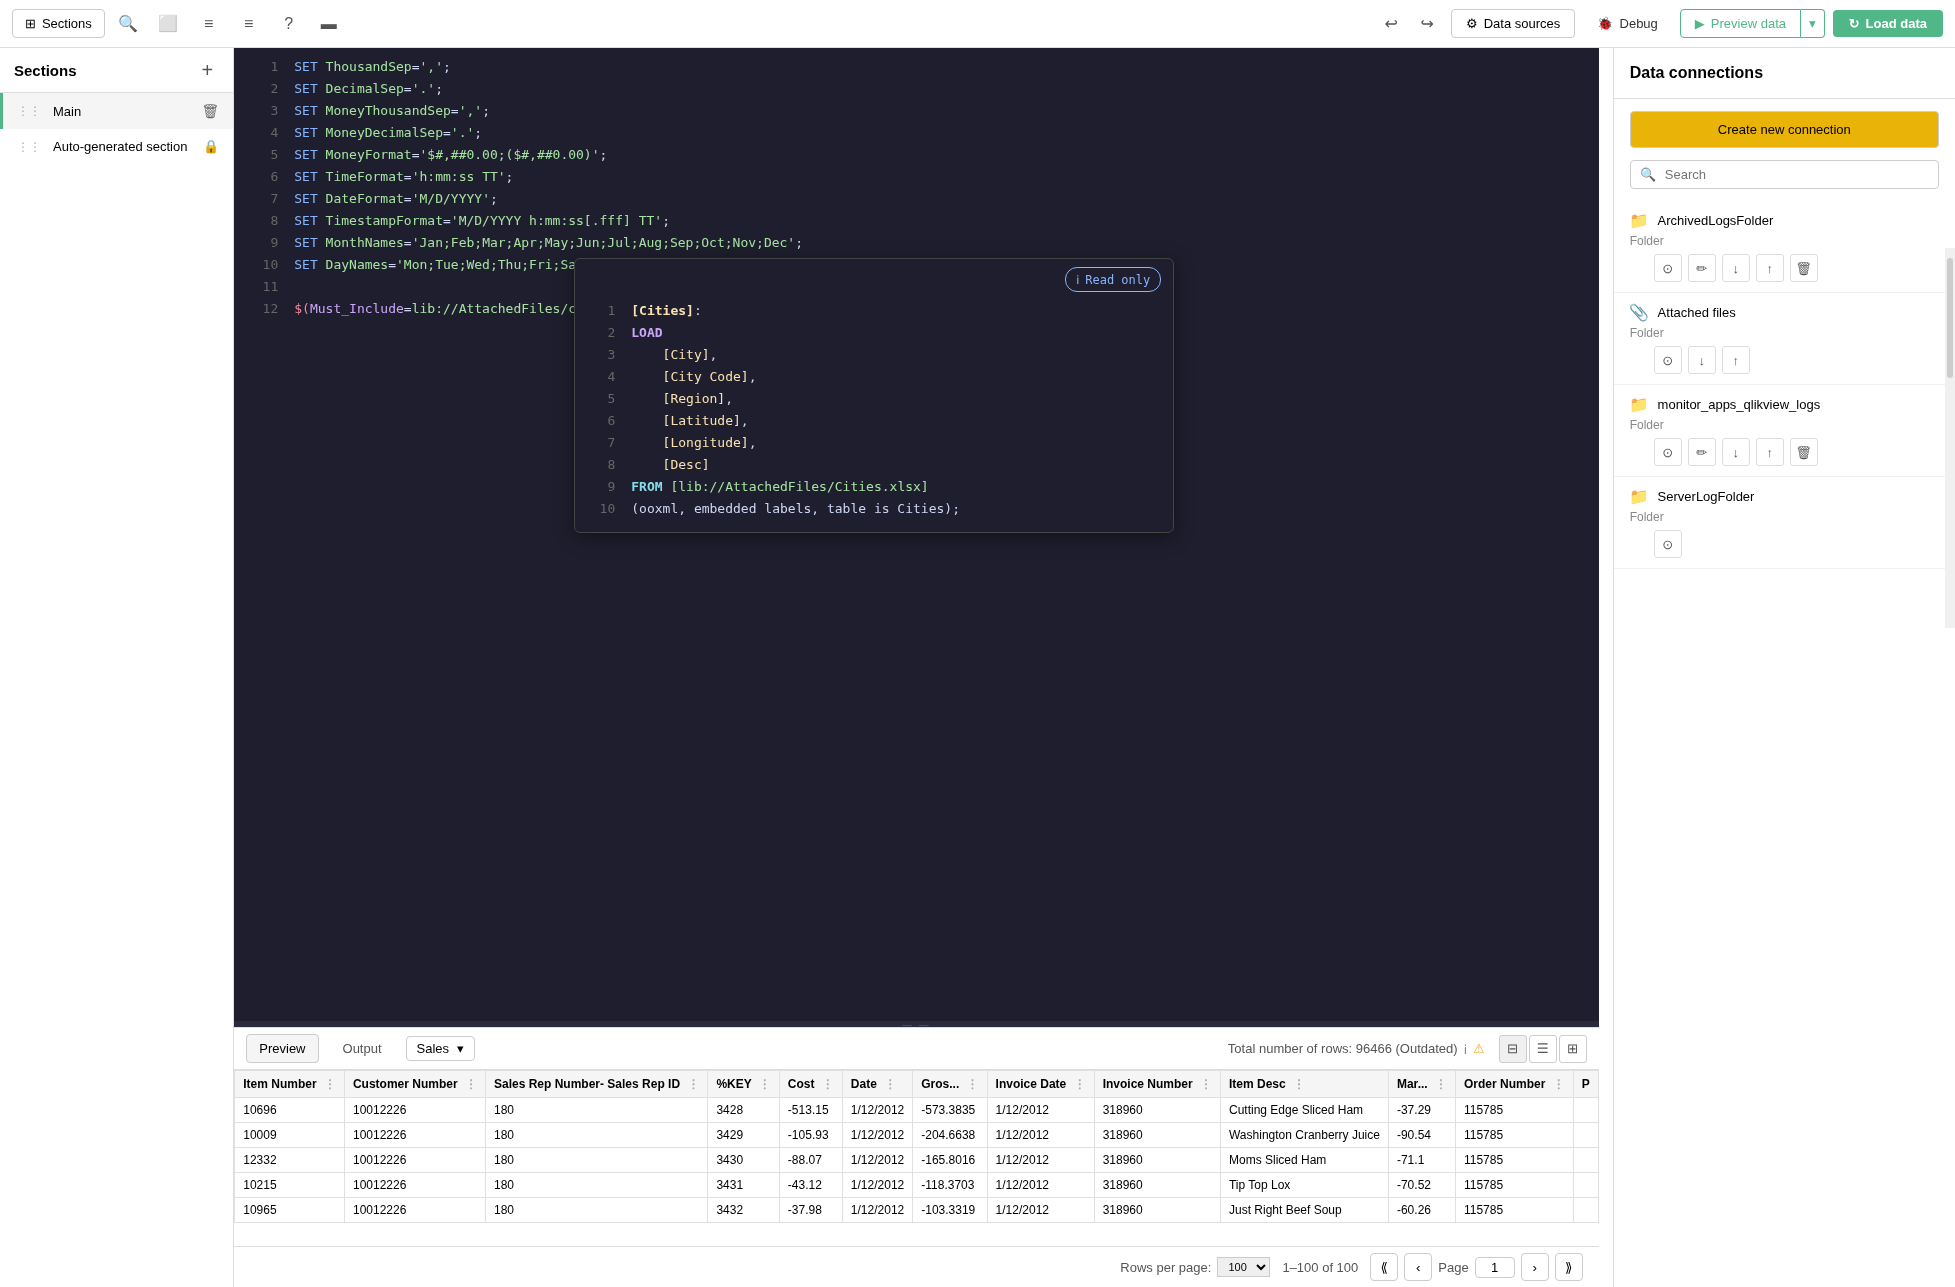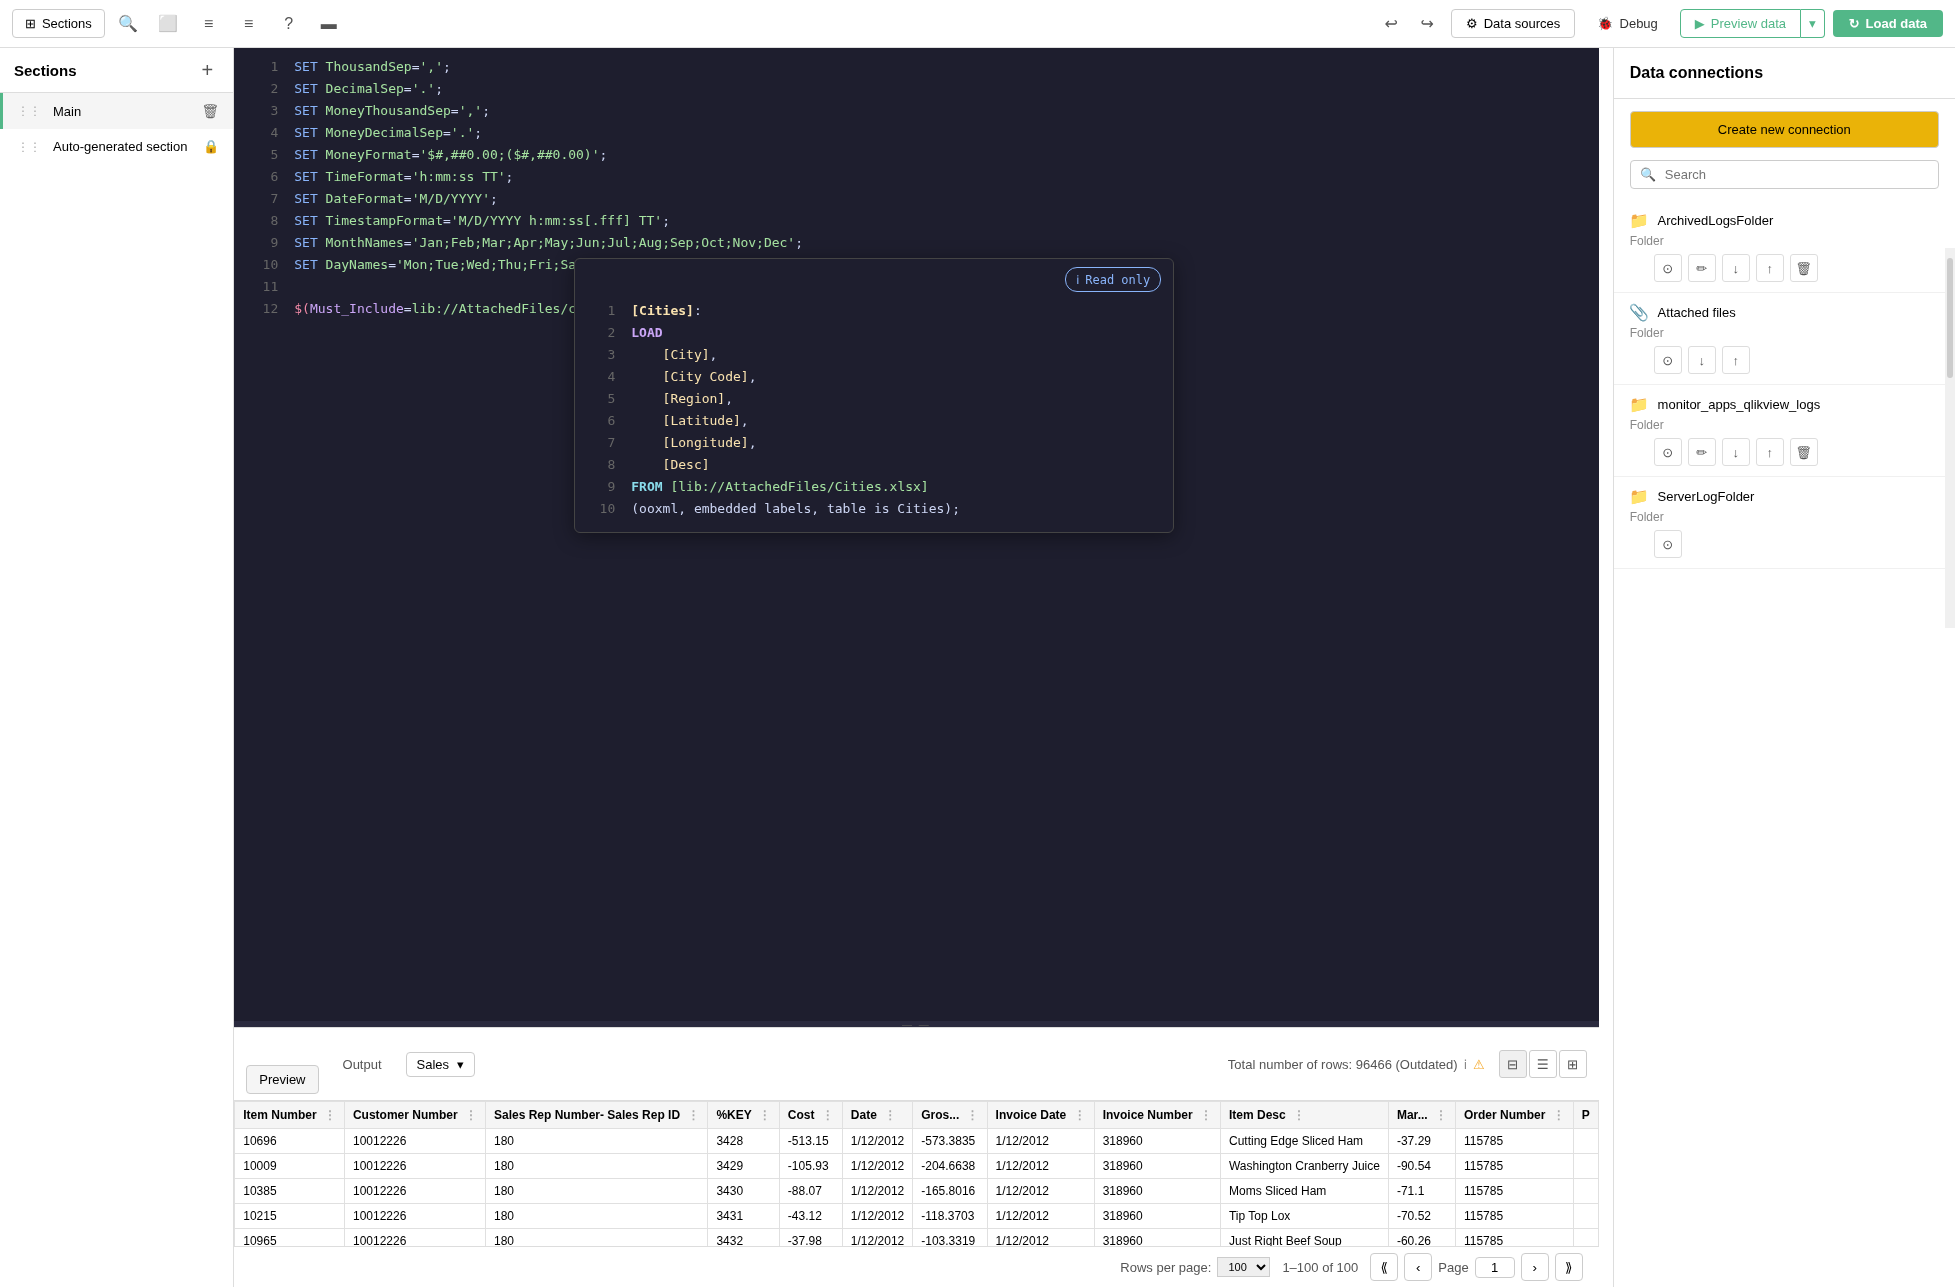--- a/index.html
+++ b/index.html
@@ -224,21 +224,20 @@
       border-bottom: 1px solid #ddd;
       gap: 12px;
     }
     .preview-tab {
       padding: 6px 12px;
       border: 1px solid #ccc;
       border-radius: 4px;
       background: #f5f5f5;
       font-size: 13px;
       cursor: pointer;
-      margin-top: 31px;
     }
     .output-tab {
       padding: 6px 12px;
       font-size: 13px;
       cursor: pointer;
       color: #555;
     }
     .sales-select {
       display: flex;
       align-items: center;
@@ -656,21 +655,21 @@
                 <td>1/12/2012</td>
                 <td>-204.6638</td>
                 <td>1/12/2012</td>
                 <td>318960</td>
                 <td>Washington Cranberry Juice</td>
                 <td>-90.54</td>
                 <td>115785</td>
                 <td></td>
               </tr>
               <tr>
-                <td>10385</td>
+                <td>12332</td>
                 <td>10012226</td>
                 <td>180</td>
                 <td>3430</td>
                 <td>-88.07</td>
                 <td>1/12/2012</td>
                 <td>-165.8016</td>
                 <td>1/12/2012</td>
                 <td>318960</td>
                 <td>Moms Sliced Ham</td>
                 <td>-71.1</td>

